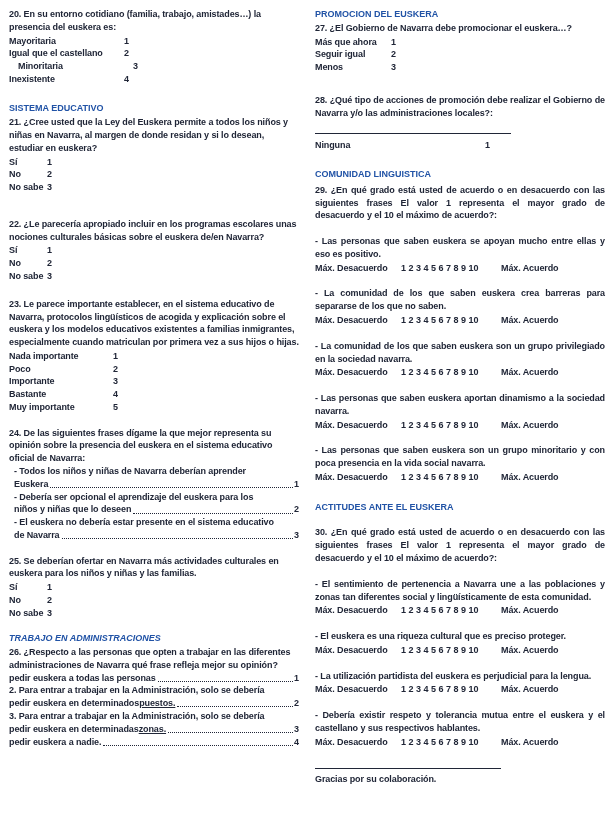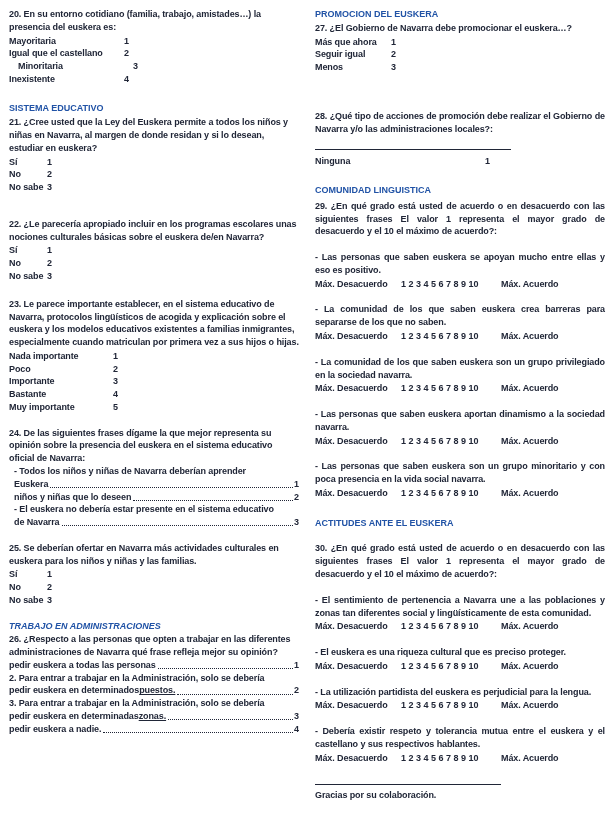--- a/index.html
+++ b/index.html
@@ -119,20 +119,21 @@
       <div class="ditems" style="padding-left: 5px;">
         <div class="ditem">
           <div class="dpre">- Todos los niños y niñas de Navarra deberían aprender</div>
           <div class="dlast">
             <span class="dend">Euskera </span>
             <span class="leader"></span>
             <span class="dnum">1</span>
           </div>
         </div>
         <div class="ditem">
+          <div class="dpre">- Debería ser opcional el aprendizaje del euskera para los</div>
           <div class="dlast">
             <span class="dend">niños y niñas que lo deseen </span>
             <span class="leader"></span>
             <span class="dnum">2</span>
           </div>
         </div>
         <div class="ditem">
           <div class="dpre">- El euskera no debería estar presente en el sistema educativo</div>
           <div class="dlast">
             <span class="dend">de Navarra </span>
@@ -203,21 +204,21 @@
         </div>
         <div class="orow">
           <span class="olabel" style="width: 76px;">Seguir igual</span>
           <span class="onum">2</span>
         </div>
         <div class="orow">
           <span class="olabel" style="width: 76px;">Menos</span>
           <span class="onum">3</span>
         </div>
       </div>
-      <div class="q just" style="margin-top: 36px;">28. ¿Qué tipo de acciones de promoción debe realizar el Gobierno de Navarra y/o las administraciones locales?:</div>
+      <div class="q just" style="margin-top: 20px;">28. ¿Qué tipo de acciones de promoción debe realizar el Gobierno de Navarra y/o las administraciones locales?:</div>
       <div class="ansline" style="width: 196px; margin-top: 14px;"></div>
       <div class="opts" style="margin-top: 3px;">
         <div class="orow">
           <span class="olabel" style="width: 170px;">Ninguna</span>
           <span class="onum">1</span>
         </div>
       </div>
       <div class="sec" style="margin-top: 16px;">COMUNIDAD LINGUISTICA</div>
       <div class="q just" style="margin-top: 3px;">29. ¿En qué grado está usted de acuerdo o en desacuerdo con las siguientes frases El valor 1 representa el mayor grado de desacuerdo y el 10 el máximo de acuerdo?:</div>
       <div class="q just" style="margin-top: 13px;">- Las personas que saben euskera se apoyan mucho entre ellas y eso es positivo.</div>

